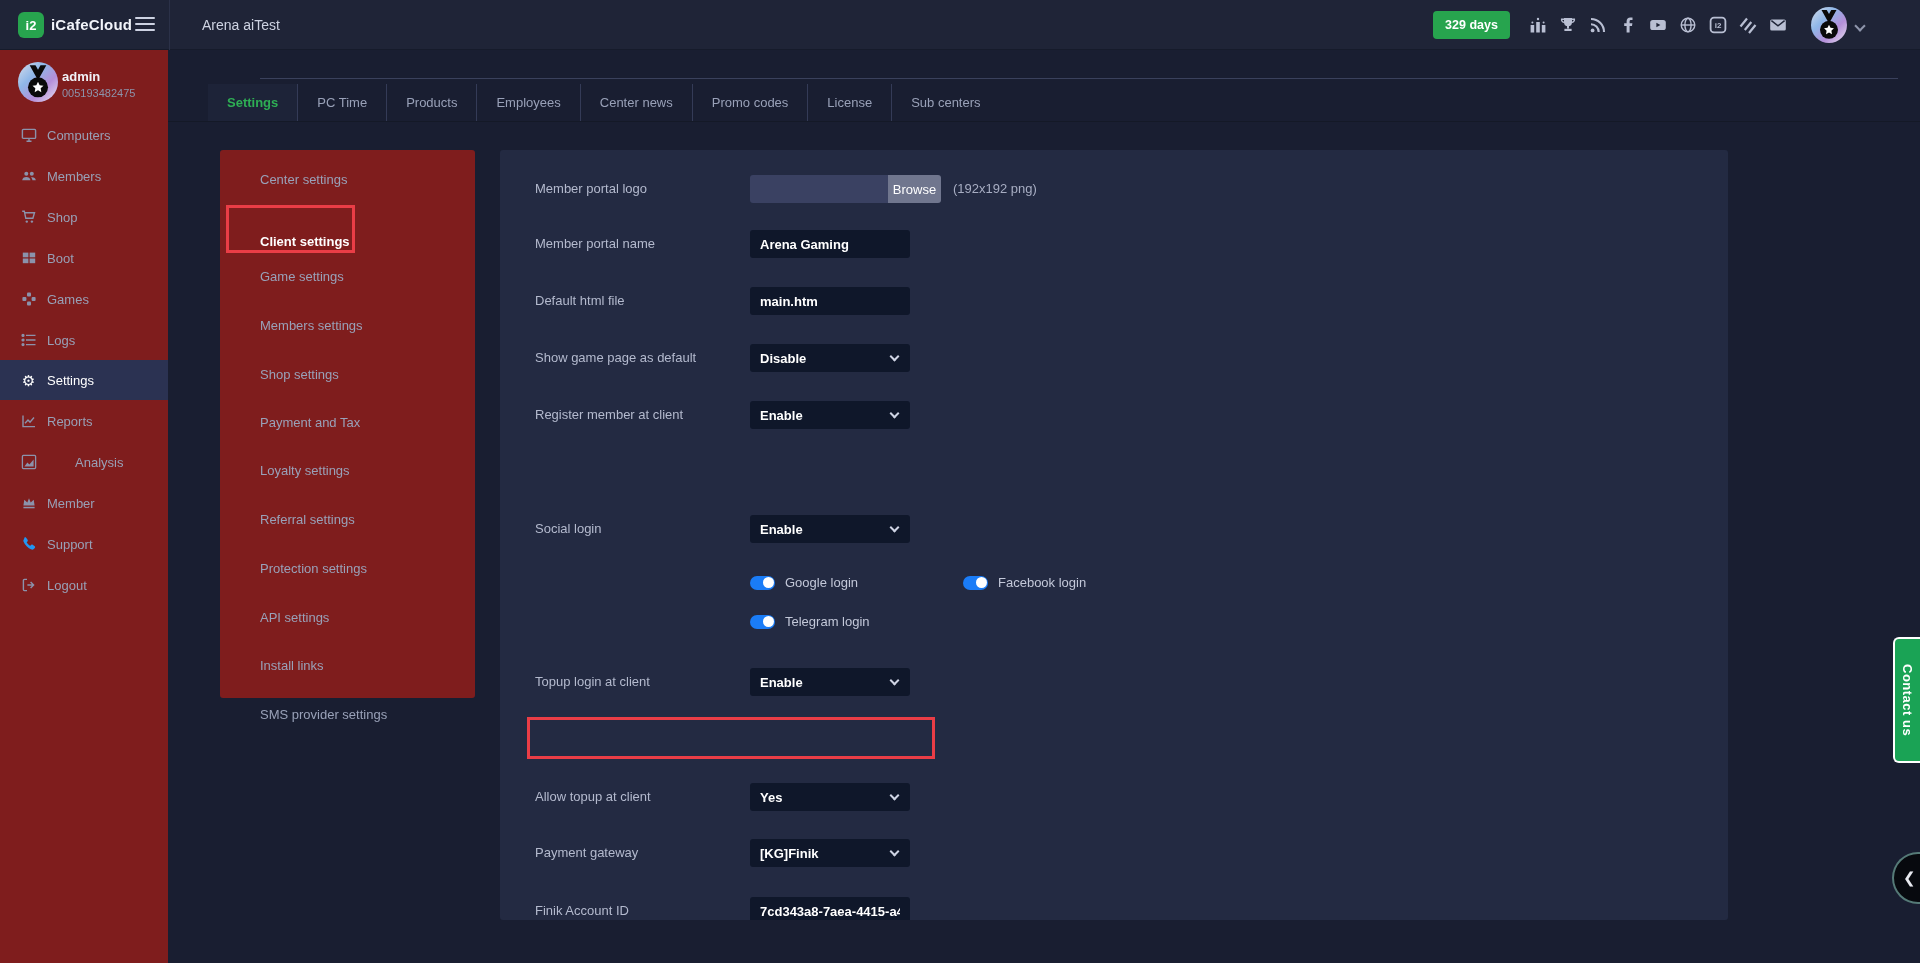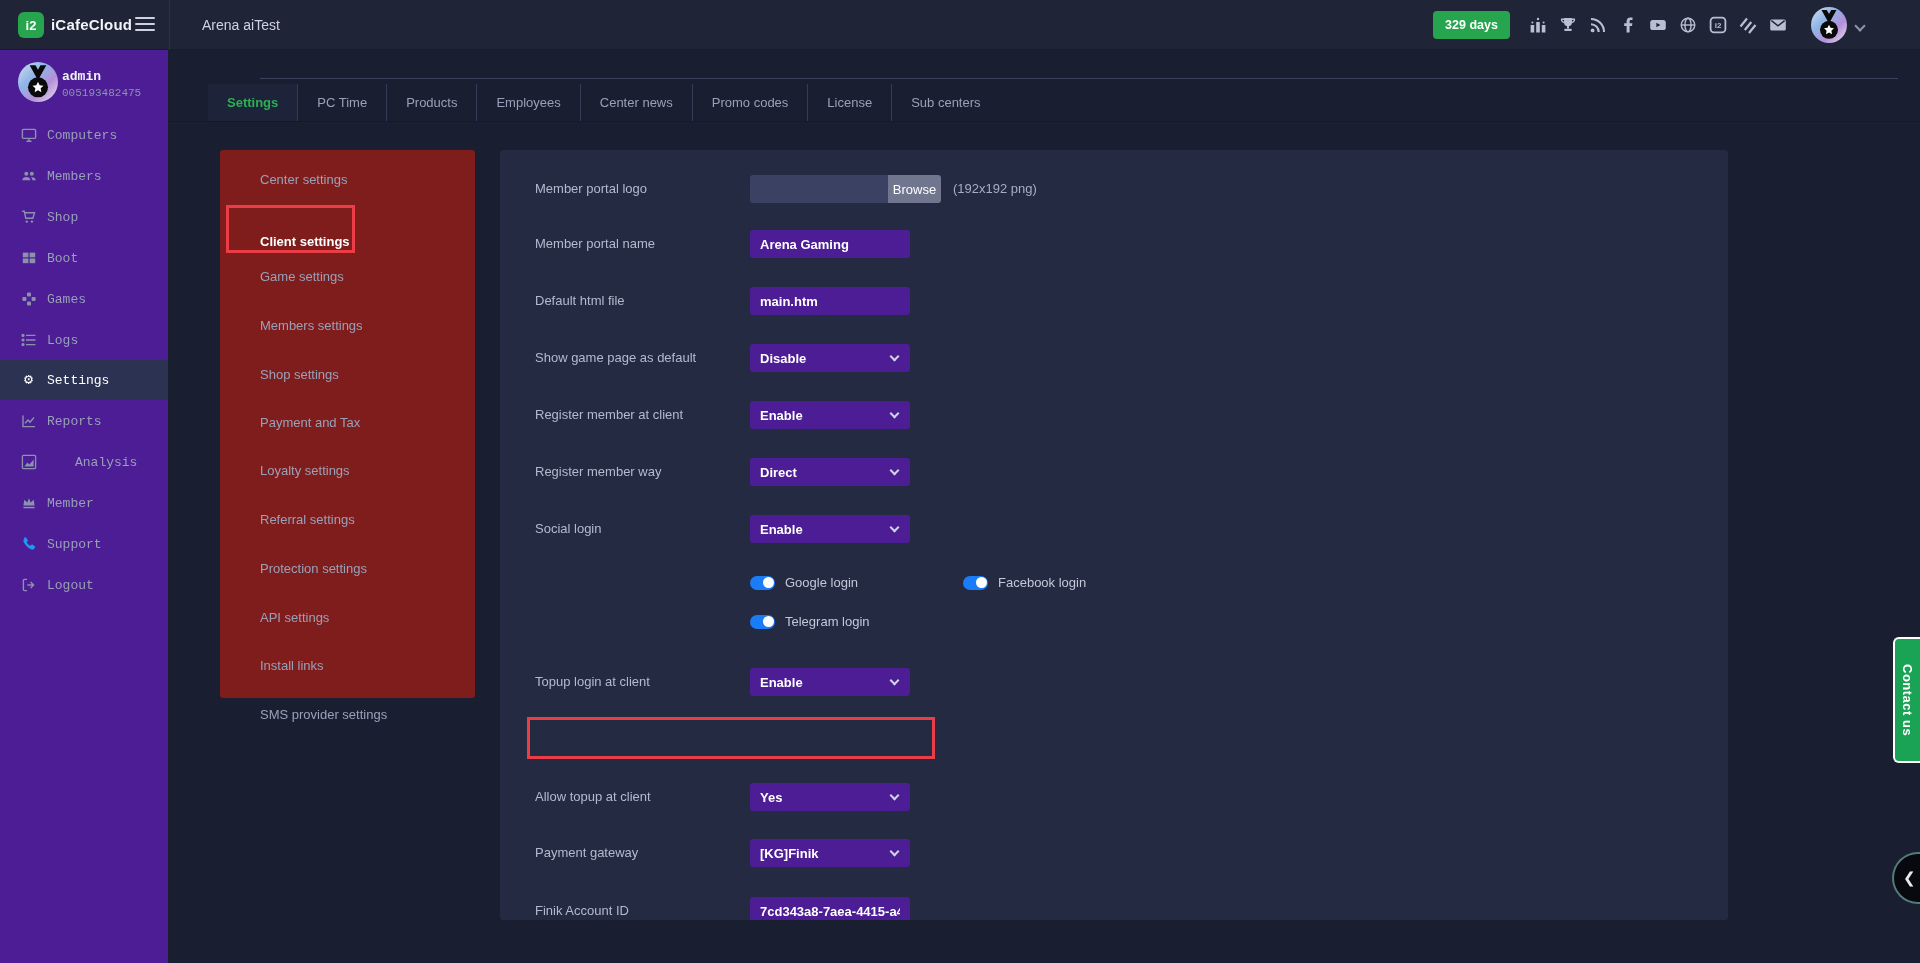--- a/index.html
+++ b/index.html
@@ -38,21 +38,21 @@
     background:linear-gradient(135deg,#d8deeb 0%,#8fb7e8 35%,#b48fd9 65%,#e9e4f0 100%);
     display:flex; align-items:center; justify-content:center; overflow:hidden; cursor:pointer;
   }
   .avatar.top { position:absolute; left:1811px; top:7px; }
   .caret-down {
     position:absolute; left:1856px; top:22px; width:8px; height:8px;
     border-right:2px solid #8f96ac; border-bottom:2px solid #8f96ac;
     transform:rotate(45deg); cursor:pointer;
   }
   
-  .sidebar { position:absolute; left:0; top:50px; width:168px; height:913px; background:#4c1d95; z-index:30;font-family:Liberation Mono, monospace; }
+  .sidebar { position:absolute; left:0; top:50px; width:168px; height:913px; background:#7f1d1d; z-index:30; }
   .user-avatar { position:absolute; left:18px; top:12px; width:40px; height:40px; }
   .user-name { position:absolute; left:62px; top:19px; font-size:13px; font-weight:bold; color:#f0f2f8; }
   .user-id   { position:absolute; left:62px; top:37px; font-size:11px; color:#8c93aa; }
   .nav-item { position:absolute; left:0; width:168px; height:40px; display:flex; align-items:center; cursor:pointer; color:#98a0b6; }
   .nav-item .nicon { width:17px; margin-left:20px; display:inline-flex; justify-content:center; color:#8b92ab; }
   .nav-item .nicon svg { width:16px; height:16px; }
   .nav-item .nlabel { margin-left:10px; font-size:13px; }
   .nav-item.active { background:#2b3252; color:#fff; }
   .nav-item.active .nicon { color:#fff; }
   .gear-glyph { font-size:15px; line-height:1; }
@@ -67,21 +67,21 @@
   .tab:first-child { border-left:none; }
   .tab.active { color:#2eae54; background:#1d2338; font-weight:bold; }
   
   .submenu { position:absolute; left:220px; top:150px; width:255px; height:548px; background:#7f1d1d; border-radius:3px; }
   .sub-item { position:absolute; left:40px; height:20px; line-height:20px; font-size:13px; color:#99a1b8; cursor:pointer; white-space:nowrap; }
   .sub-item.active { color:#fff; font-weight:bold; }
   
   .main-panel { position:absolute; left:500px; top:150px; width:1228px; height:770px; background:#232a42; border-radius:3px; overflow:hidden; }
   .f-row { position:absolute; left:0; width:993px; height:28px; }
   .f-label { position:absolute; left:35px; top:0; height:28px; line-height:28px; font-size:13px; color:#b4bace; white-space:nowrap; }
-  .control { position:absolute; left:250px; top:0; width:160px; height:28px; background:#4c1d95; border-radius:3px; color:#fff; font-size:13px; }
+  .control { position:absolute; left:250px; top:0; width:160px; height:28px; background:#0f172a; border-radius:3px; color:#fff; font-size:13px; }
   input.control { border:none; outline:none; padding:0 10px; font-family:"Liberation Sans",sans-serif; font-weight:bold; }
   .select { display:flex; align-items:center; padding:0 10px; font-weight:bold; cursor:pointer; }
   .select .chev { position:absolute; right:12px; top:9px; width:7px; height:7px; border-right:2px solid #cfd4e4; border-bottom:2px solid #cfd4e4; transform:rotate(45deg); }
   .filebox { position:absolute; left:250px; top:0; width:138px; height:28px; background:#3a4162; border-radius:3px 0 0 3px; cursor:pointer; }
   .browse-btn {
     position:absolute; left:388px; top:0; width:53px; height:28px; background:#70768e;
     color:#fff; font-size:13px; display:flex; align-items:center; justify-content:center;
     border-radius:0 3px 3px 0; cursor:pointer;
   }
   .f-note { position:absolute; left:453px; top:0; height:28px; line-height:28px; font-size:13px; color:#a7adc2; }
@@ -377,27 +377,20 @@
   </div>
 
   <div class="f-row" style="top:251px;">
     <span class="f-label">Register member at client</span>
     <div class="control select">
         <span>Enable</span>
         <span class="chev"></span>
       </div>
   </div>
 
-  <div class="f-row" style="top:308px;">
-    <span class="f-label">Register member way</span>
-    <div class="control select">
-        <span>Direct</span>
-        <span class="chev"></span>
-      </div>
-  </div>
 
   <div class="f-row" style="top:365px;">
     <span class="f-label">Social login</span>
     <div class="control select">
         <span>Enable</span>
         <span class="chev"></span>
       </div>
   </div>
 
   <div class="toggle-group" style="left:250px; top:425px;">

